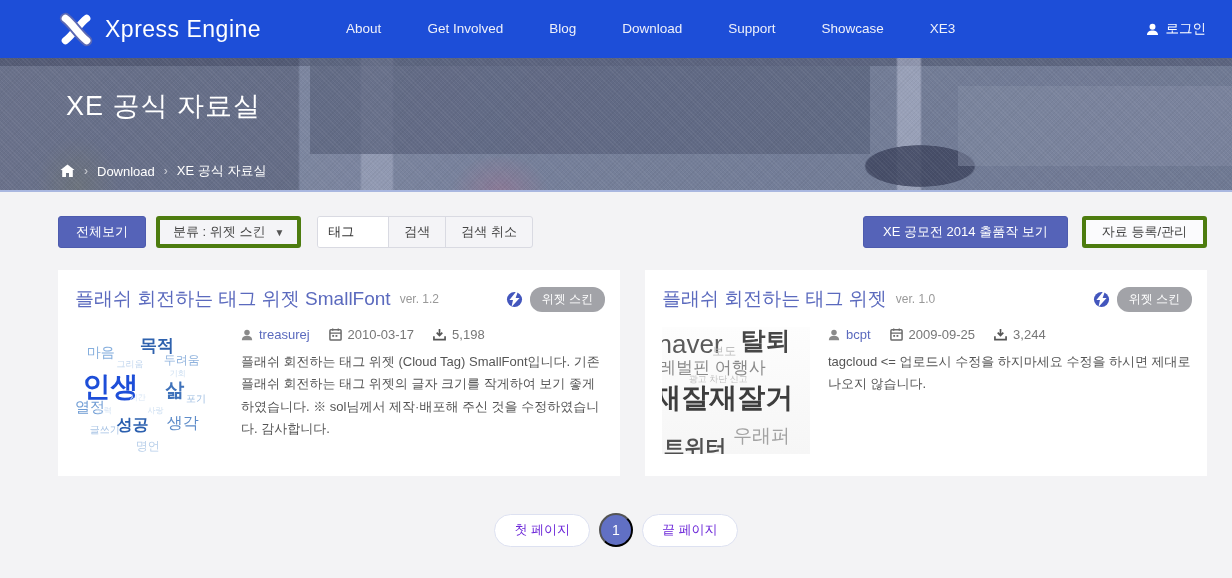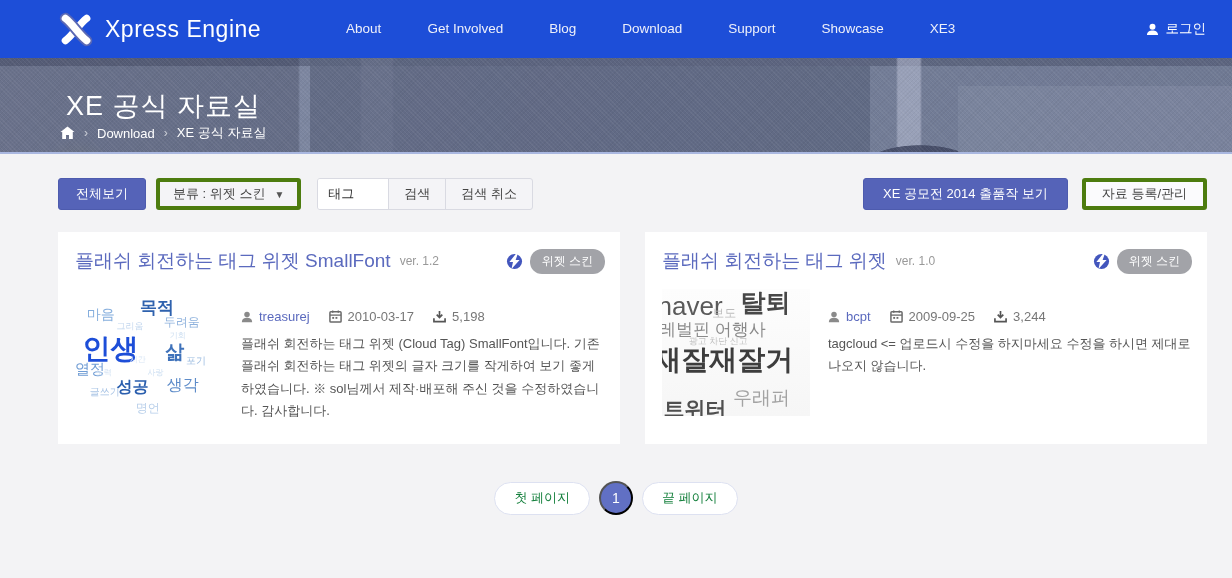--- a/index.html
+++ b/index.html
@@ -11,21 +11,21 @@
     padding:0 26px 0 58px; }
   .logo { display:flex; align-items:center; gap:10px; cursor:pointer; }
   .logo-text { color:#fff; font-size:23px; font-weight:400; letter-spacing:.5px; }
   .menu { display:flex; margin-left:62px; }
   .menu a { display:block; padding:0 23px; color:#eef0fa; font-size:13.5px;
     line-height:58px; text-decoration:none; }
   .login { margin-left:auto; display:flex; align-items:center; gap:7px;
     color:#fff; font-size:13.5px; cursor:pointer; }
 
   
-  .hero { position:relative; height:96px; overflow:hidden;
+  .hero { position:relative; height:134px; overflow:hidden;
     border-bottom:2px solid #a9b7e0;
     background:
       radial-gradient(ellipse 90px 34px at 920px 108px, rgba(52,58,70,.85) 60%, transparent 62%),
       radial-gradient(ellipse 60px 70px at 77px 128px, rgba(120,125,95,.55), transparent 70%),
       radial-gradient(ellipse 70px 55px at 500px 135px, rgba(185,120,140,.55), transparent 70%),
       linear-gradient(90deg, rgba(40,45,55,.35) 298px, rgba(40,45,55,0) 300px),
       linear-gradient(90deg, transparent 360px, rgba(230,235,240,.35) 362px, rgba(230,235,240,.35) 392px, transparent 394px),
       linear-gradient(90deg, transparent 896px, rgba(235,238,242,.5) 898px, rgba(235,238,242,.5) 920px, transparent 922px),
       linear-gradient(180deg, rgba(70,76,88,.55) 0 8px, transparent 8px),
       linear-gradient(100deg, #99a1ac, #828c98 45%, #79838f);
@@ -78,30 +78,30 @@
   .badge { background:#a2a3a8; color:#fff; font-size:12px; padding:4px 12px;
     border-radius:12px; }
   .card-body { display:flex; gap:18px; margin-top:15px; }
   .thumb { position:relative; width:148px; height:127px; overflow:hidden;
     flex-shrink:0; background:#fff; cursor:pointer; }
   .thumb.gray { background:linear-gradient(180deg,#fdfdfd,#f6f6f6); filter:blur(.4px); }
   .thumb.blue { filter:blur(.3px); }
   .cloud-word { position:absolute; white-space:nowrap; line-height:1; }
   .card-text { flex:1; min-width:0; }
   .meta { display:flex; align-items:center; gap:19px; font-size:13px; color:#777; }
-  .meta-item { display:flex; align-items:center; gap:6px;margin-top:20px; }
+  .meta-item { display:flex; align-items:center; gap:6px; }
   .author { color:#5b6abe; text-decoration:none; cursor:pointer; }
   .desc { margin-top:9px; font-size:13px; color:#555; line-height:1.72; }
 
   
   .pagination { display:flex; justify-content:center; align-items:center;
     gap:9px; margin-top:37px; }
   .page-pill { height:33px; padding:0 19px; display:flex; align-items:center;
     background:#fff; border:1px solid #dde1f1; border-radius:17px;
-    color:#15803d; font-size:13px; cursor:pointer; }
+    color:#6d28d9; font-size:13px; cursor:pointer; }
   .page-current { width:34px; height:34px; border-radius:50%; background:#6170c4;
     color:#fff; display:flex; align-items:center; justify-content:center;
     font-size:14px; cursor:pointer; }
 
   svg { display:block; }
 </style>
 </head>
 <body>
 
 <header class="nav">

